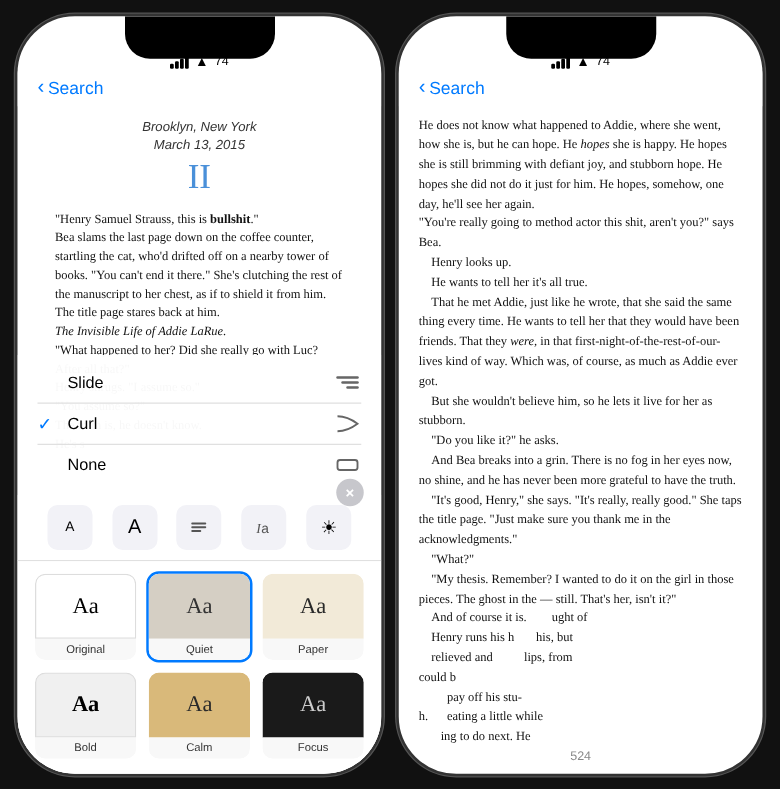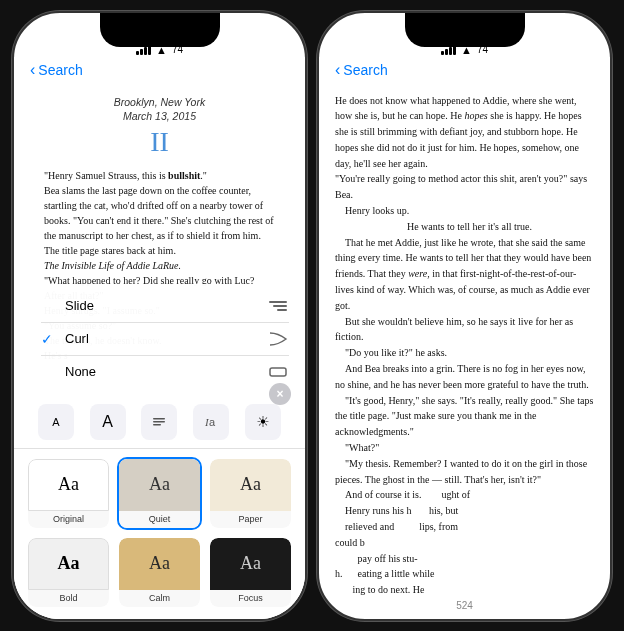--- a/index.html
+++ b/index.html
@@ -150,21 +150,20 @@
     }
 
     .slide-option-row {
       display: flex;
       align-items: center;
       justify-content: space-between;
       padding: 8px 0;
       border-bottom: 0.5px solid #e0e0e0;
       font-size: 13px;
       color: #000;
-      margin-left: 11px;
     }
 
     .slide-option-row:last-child {
       border-bottom: none;
     }
 
     .slide-option-left {
       display: flex;
       align-items: center;
       gap: 8px;
@@ -546,23 +545,23 @@
           <span class="nav-back-arrow">‹</span>
           <span>Search</span>
         </div>
       </div>
 
       <div class="book-content-area">
         <div style="padding: 8px 16px; font-family: 'Georgia', serif; font-size: 10px; line-height: 1.58; color: #111; overflow: hidden; height: 530px;">
           <p>He does not know what happened to Addie, where she went, how she is, but he can hope. He <em>hopes</em> she is happy. He hopes she is still brimming with defiant joy, and stubborn hope. He hopes she did not do it just for him. He hopes, somehow, one day, he'll see her again.</p>
           <p>"You're really going to method actor this shit, aren't you?" says Bea.</p>
           <p style="text-indent:1em;">Henry looks up.</p>
-          <p style="text-indent:1em;text-align:center;">He wants to tell her it's all true.</p>
+          <p style="text-indent:1em;">He wants to tell her it's all true.</p>
           <p style="text-indent:1em;">That he met Addie, just like he wrote, that she said the same thing every time. He wants to tell her that they would have been friends. That they <em>were,</em> in that first-night-of-the-rest-of-our-lives kind of way. Which was, of course, as much as Addie ever got.</p>
-          <p style="text-indent:1em;">But she wouldn't believe him, so he says it live for her as fiction.</p>
+          <p style="text-indent:1em;">But she wouldn't believe him, so he lets it live for her as stubborn.</p>
           <p style="text-indent:1em;">"Do you like it?" he asks.</p>
           <p style="text-indent:1em;">And Bea breaks into a grin. There is no fog in her eyes now, no shine, and he has never been more grateful to have the truth.</p>
           <p style="text-indent:1em;">"It's good, Henry," she says. "It's really, really good." She taps the title page. "Just make sure you thank me in the acknowledgments."</p>
           <p style="text-indent:1em;">"What?"</p>
           <p style="text-indent:1em;">"My thesis. Remember? I wanted to do it on the girl in those pieces. The ghost in the — still. That's her, isn't it?"</p>
           <p style="text-indent:1em;">And of course it is. &nbsp;&nbsp;&nbsp;&nbsp;&nbsp;&nbsp;&nbsp;ught of</p>
           <p style="text-indent:1em;">Henry runs his h&nbsp;&nbsp;&nbsp;&nbsp;&nbsp;&nbsp;&nbsp;his, but</p>
           <p style="text-indent:1em;">relieved and &nbsp;&nbsp;&nbsp;&nbsp;&nbsp;&nbsp;&nbsp;&nbsp;&nbsp;lips, from</p>
           <p>could b</p>
           <p>&nbsp;&nbsp;&nbsp;&nbsp;&nbsp;&nbsp;&nbsp;&nbsp;&nbsp;pay off his stu-</p>

